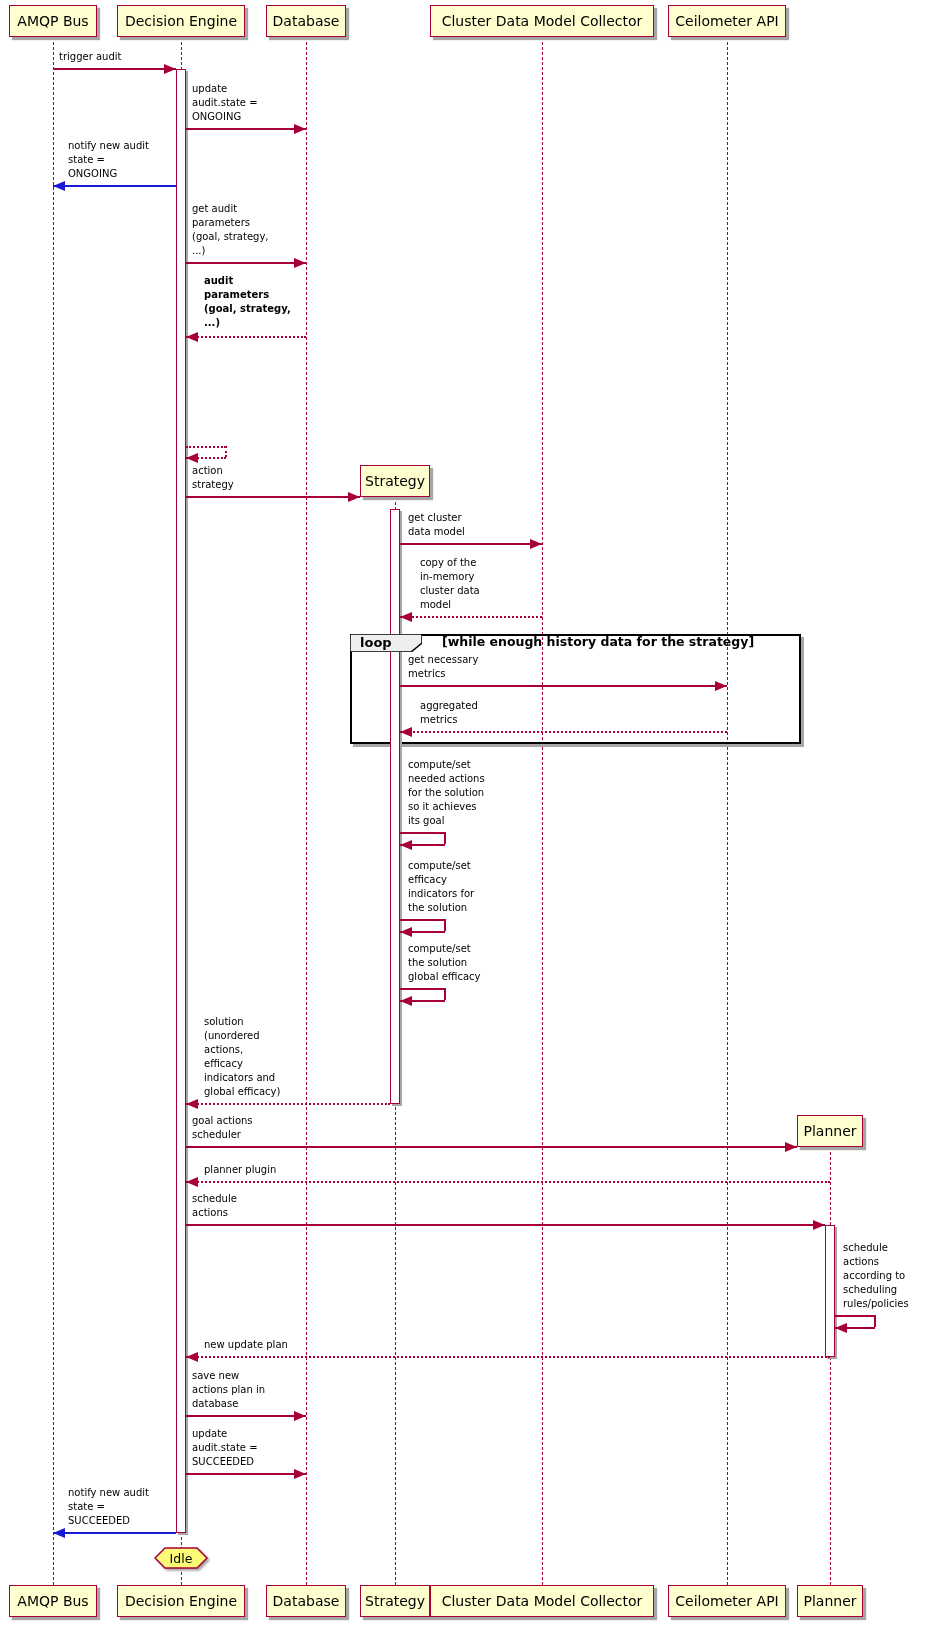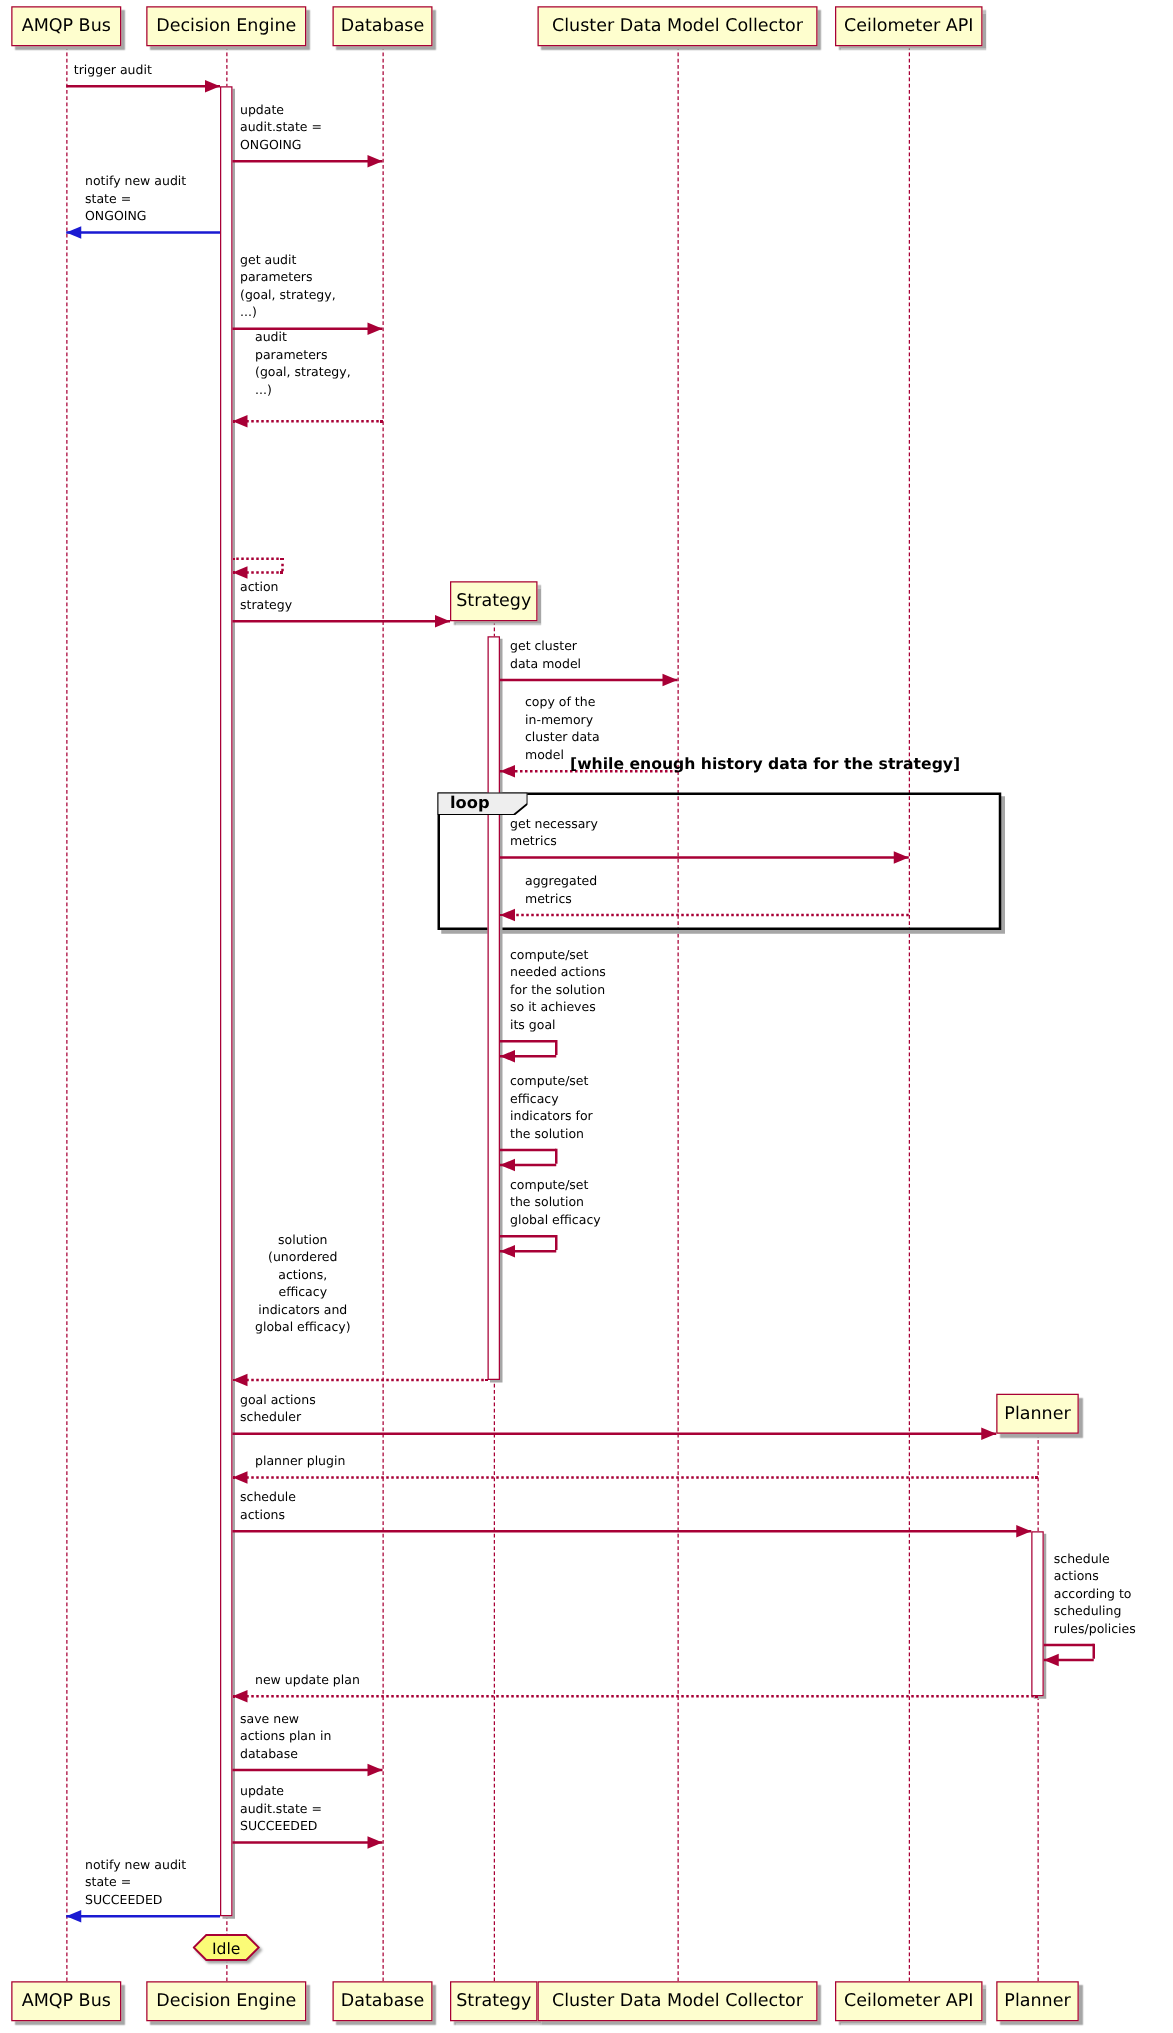--- a/index.html
+++ b/index.html
@@ -28,21 +28,21 @@
     <div class="lifeline" style="position: absolute; left: 542px; top: 37px; height: 1548px; border-left: 1px dashed rgb(168, 0, 54);"></div>
     <div class="lifeline" style="position: absolute; left: 727px; top: 37px; height: 1548px; border-left: 1px dashed rgb(168, 0, 54);"></div>
     <div class="lifeline" style="position: absolute; left: 830px; top: 1147px; height: 438px; border-left: 1px dashed rgb(168, 0, 54);"></div>
     <div class="frame" style="position: absolute; left: 350px; top: 634px; width: 447px; height: 106px; border: 2px solid rgb(0, 0, 0); box-shadow: rgb(166, 166, 166) 3px 3px 0px;"></div>
     <div style="position: absolute; left: 350px; top: 634px; width: 72px; height: 18px; z-index: 4;">
       <svg width="72" height="18">
         <polygon points="0,0 72,0 72,9 61,18 0,18" fill="#EEEEEE" stroke="#000000" stroke-width="1.5"></polygon>
       </svg>
     </div>
     <div class="tab-label" style="position: absolute; left: 360px; top: 635px; line-height: 16px;">loop</div>
-    <div class="frame-cond" style="position: absolute; left: 442px; top: 602px; line-height: 18px; margin-left: 14px;">[while enough history data for the strategy]</div>
+    <div class="frame-cond" style="position: absolute; left: 442px; top: 633px; line-height: 18px;">[while enough history data for the strategy]</div>
     <div class="activation" style="position: absolute; left: 176px; top: 69px; width: 10px; height: 1464px; background: rgb(255, 255, 255); border: 1.5px solid rgb(168, 0, 54); box-shadow: rgb(166, 166, 166) 2px 2px 0px; box-sizing: border-box;"></div>
     <div class="activation" style="position: absolute; left: 390px; top: 509px; width: 10px; height: 595px; background: rgb(255, 255, 255); border: 1.5px solid rgb(168, 0, 54); box-shadow: rgb(166, 166, 166) 2px 2px 0px; box-sizing: border-box;"></div>
     <div class="activation" style="position: absolute; left: 825px; top: 1225px; width: 10px; height: 132px; background: rgb(255, 255, 255); border: 1.5px solid rgb(168, 0, 54); box-shadow: rgb(166, 166, 166) 2px 2px 0px; box-sizing: border-box;"></div>
     <div class="line" style="position: absolute; left: 53px; top: 68px; width: 123px; border-top: 2px solid rgb(168, 0, 54);"></div>
     <div class="head" style="position: absolute; top: 64px; border-top: 5px solid transparent; border-bottom: 5px solid transparent; left: 164px; border-left: 12px solid rgb(168, 0, 54);"></div>
     <div class="msg-label" style="position: absolute; left: 59px; top: 50px;">trigger audit</div>
     <div class="line" style="position: absolute; left: 186px; top: 128px; width: 120px; border-top: 2px solid rgb(168, 0, 54);"></div>
     <div class="head" style="position: absolute; top: 124px; border-top: 5px solid transparent; border-bottom: 5px solid transparent; left: 294px; border-left: 12px solid rgb(168, 0, 54);"></div>
     <div class="msg-label" style="position: absolute; left: 192px; top: 82px;">update
 audit.state =
@@ -53,21 +53,21 @@
 state =
 ONGOING</div>
     <div class="line" style="position: absolute; left: 186px; top: 262px; width: 120px; border-top: 2px solid rgb(168, 0, 54);"></div>
     <div class="head" style="position: absolute; top: 258px; border-top: 5px solid transparent; border-bottom: 5px solid transparent; left: 294px; border-left: 12px solid rgb(168, 0, 54);"></div>
     <div class="msg-label" style="position: absolute; left: 192px; top: 202px;">get audit
 parameters
 (goal, strategy,
 ...)</div>
     <div class="line" style="position: absolute; left: 186px; top: 336px; width: 120px; border-top: 2px dotted rgb(168, 0, 54);"></div>
     <div class="head" style="position: absolute; top: 332px; border-top: 5px solid transparent; border-bottom: 5px solid transparent; left: 186px; border-right: 12px solid rgb(168, 0, 54);"></div>
-    <div class="msg-label" style="position: absolute; left: 204px; top: 264px;">audit
+    <div class="msg-label" style="position: absolute; left: 204px; top: 274px; font-weight: bold;">audit
 parameters
 (goal, strategy,
 ...)</div>
     <div class="line" style="position: absolute; left: 186px; top: 446px; width: 40px; border-top: 2px dotted rgb(168, 0, 54);"></div>
     <div class="line" style="position: absolute; left: 225px; top: 446px; height: 11px; border-left: 2px dotted rgb(168, 0, 54);"></div>
     <div class="line" style="position: absolute; left: 186px; top: 457px; width: 40px; border-top: 2px dotted rgb(168, 0, 54);"></div>
     <div class="head" style="position: absolute; top: 453px; border-top: 5px solid transparent; border-bottom: 5px solid transparent; left: 186px; border-right: 12px solid rgb(168, 0, 54);"></div>
     <div class="line" style="position: absolute; left: 186px; top: 496px; width: 174px; border-top: 2px solid rgb(168, 0, 54);"></div>
     <div class="head" style="position: absolute; top: 492px; border-top: 5px solid transparent; border-bottom: 5px solid transparent; left: 348px; border-left: 12px solid rgb(168, 0, 54);"></div>
     <div class="msg-label" style="position: absolute; left: 192px; top: 464px;">action
@@ -109,21 +109,21 @@
 the solution</div>
     <div class="line" style="position: absolute; left: 400px; top: 988px; width: 45px; border-top: 2px solid rgb(168, 0, 54);"></div>
     <div class="line" style="position: absolute; left: 444px; top: 988px; height: 12px; border-left: 2px solid rgb(168, 0, 54);"></div>
     <div class="line" style="position: absolute; left: 400px; top: 1000px; width: 45px; border-top: 2px solid rgb(168, 0, 54);"></div>
     <div class="head" style="position: absolute; top: 996px; border-top: 5px solid transparent; border-bottom: 5px solid transparent; left: 400px; border-right: 12px solid rgb(168, 0, 54);"></div>
     <div class="msg-label" style="position: absolute; left: 408px; top: 942px;">compute/set
 the solution
 global efficacy</div>
     <div class="line" style="position: absolute; left: 186px; top: 1103px; width: 204px; border-top: 2px dotted rgb(168, 0, 54);"></div>
     <div class="head" style="position: absolute; top: 1099px; border-top: 5px solid transparent; border-bottom: 5px solid transparent; left: 186px; border-right: 12px solid rgb(168, 0, 54);"></div>
-    <div class="msg-label" style="position: absolute; left: 204px; top: 986px; text-align: center;">solution
+    <div class="msg-label" style="position: absolute; left: 204px; top: 1015px;">solution
 (unordered
 actions,
 efficacy
 indicators and
 global efficacy)</div>
     <div class="line" style="position: absolute; left: 186px; top: 1146px; width: 611px; border-top: 2px solid rgb(168, 0, 54);"></div>
     <div class="head" style="position: absolute; top: 1142px; border-top: 5px solid transparent; border-bottom: 5px solid transparent; left: 785px; border-left: 12px solid rgb(168, 0, 54);"></div>
     <div class="msg-label" style="position: absolute; left: 192px; top: 1114px;">goal actions
 scheduler</div>
     <div class="line" style="position: absolute; left: 186px; top: 1181px; width: 644px; border-top: 2px dotted rgb(168, 0, 54);"></div>

